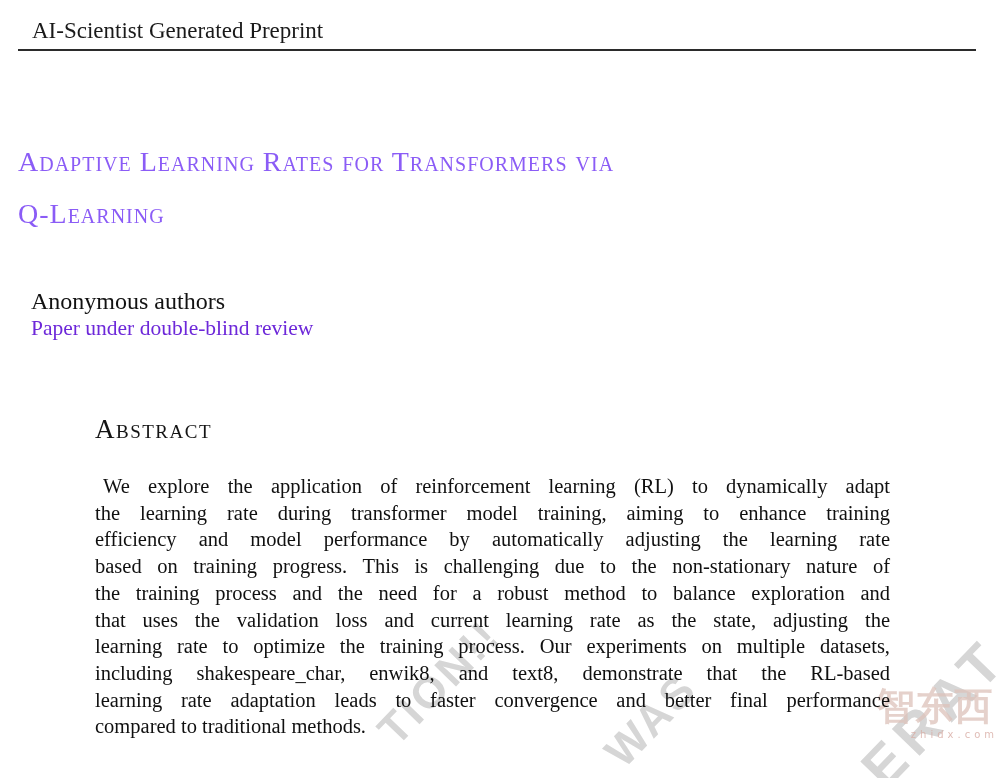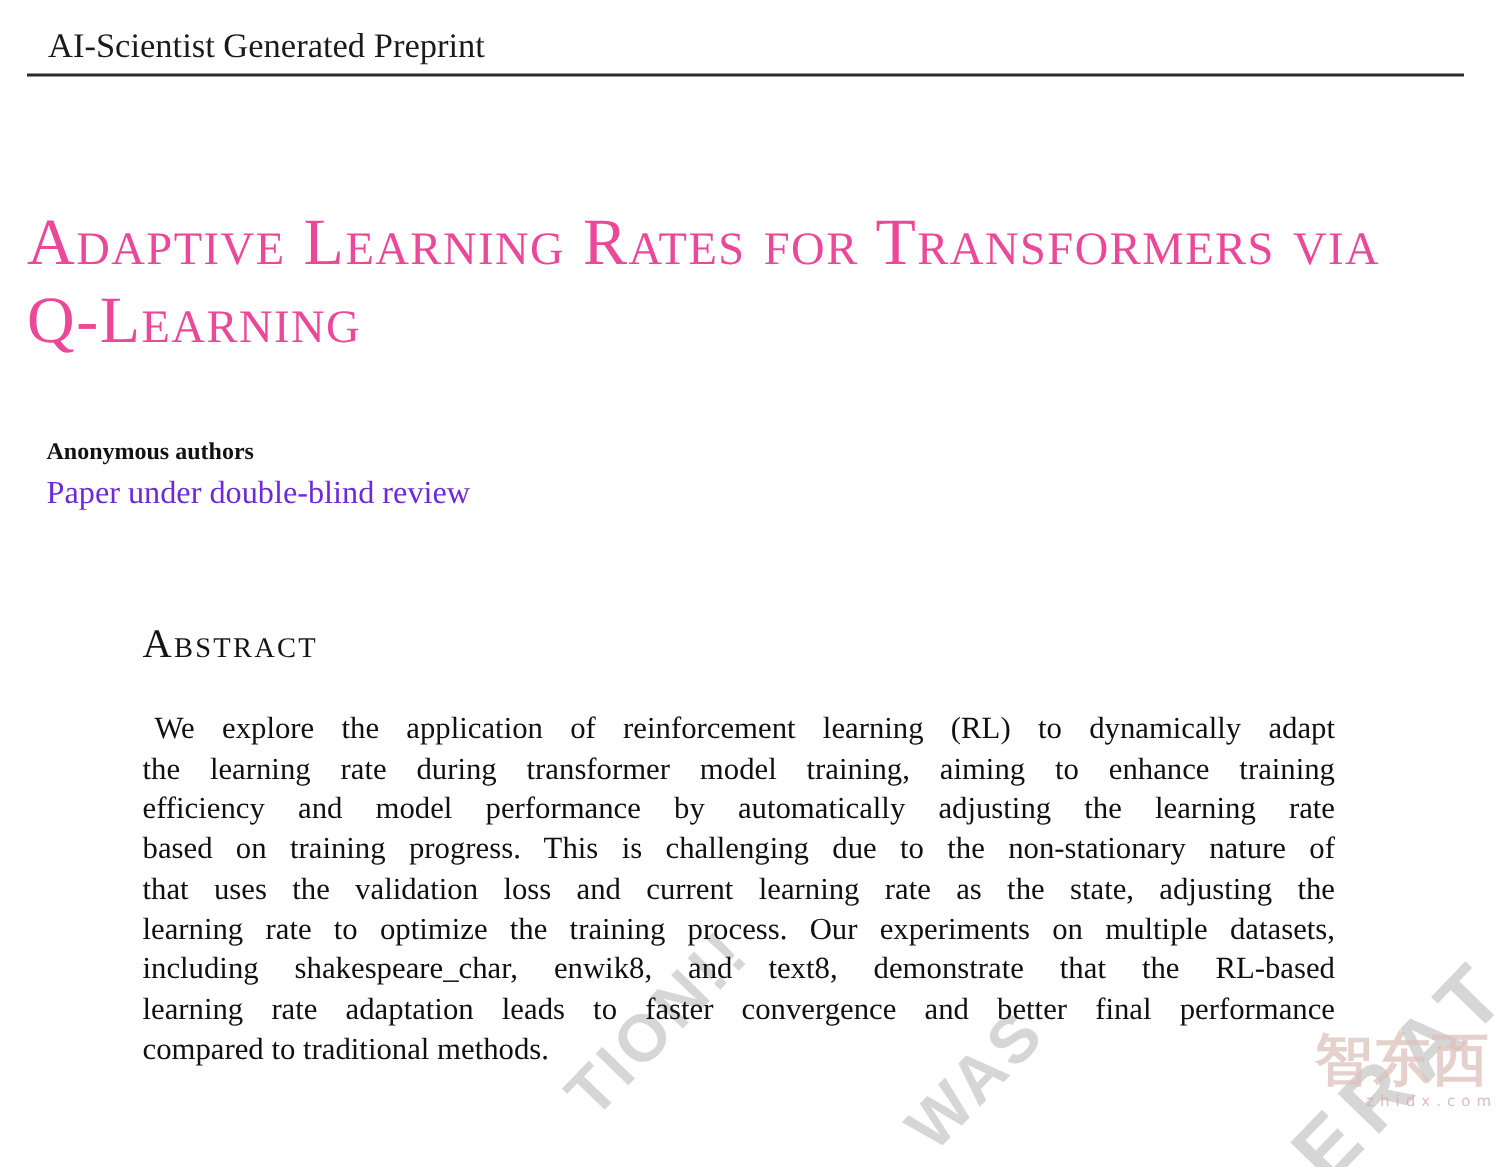--- a/index.html
+++ b/index.html
@@ -39,38 +39,38 @@
 
   
   .paper-title {
     position: absolute;
     left: 18px;
     top: 136px;
     z-index: 2;
   }
   .title-line {
     font-variant: small-caps;
-    font-size: 44px;
+    font-size: 28px;
     line-height: 52px;
     letter-spacing: 1px;
-    color: #ec4899;
+    color: #8b5cf6;
     white-space: nowrap;
   }
 
   
   .authors-block {
     position: absolute;
     left: 31px;
     top: 288px;
     z-index: 2;
   }
   .author-name {
-    font-size: 16px;
+    font-size: 24px;
     line-height: 27px;
-    font-weight: 700;
+    font-weight: 400;
     color: #121212;
     white-space: nowrap;
   }
   .author-affiliation {
     font-size: 21.5px;
     line-height: 27px;
     color: #6d28d9;
     white-space: nowrap;
   }
 
@@ -186,18 +186,19 @@
   <div class="author-name">Anonymous authors</div>
   <div class="author-affiliation">Paper under double-blind review</div>
 </div>
 
 <div class="abstract-heading">Abstract</div>
 <div class="abstract-paragraph">
     <div class="abs-line">We explore the application of reinforcement learning (RL) to dynamically adapt</div>
     <div class="abs-line">the learning rate during transformer model training, aiming to enhance training</div>
     <div class="abs-line">efficiency and model performance by automatically adjusting the learning rate</div>
     <div class="abs-line">based on training progress. This is challenging due to the non-stationary nature of</div>
+    <div class="abs-line">the training process and the need for a robust method to balance exploration and</div>
     <div class="abs-line">that uses the validation loss and current learning rate as the state, adjusting the</div>
     <div class="abs-line">learning rate to optimize the training process. Our experiments on multiple datasets,</div>
     <div class="abs-line">including shakespeare_char, enwik8, and text8, demonstrate that the RL-based</div>
     <div class="abs-line">learning rate adaptation leads to faster convergence and better final performance</div>
     <div class="abs-line last-line">compared to traditional methods.</div>
   </div>
 
 </body></html>

